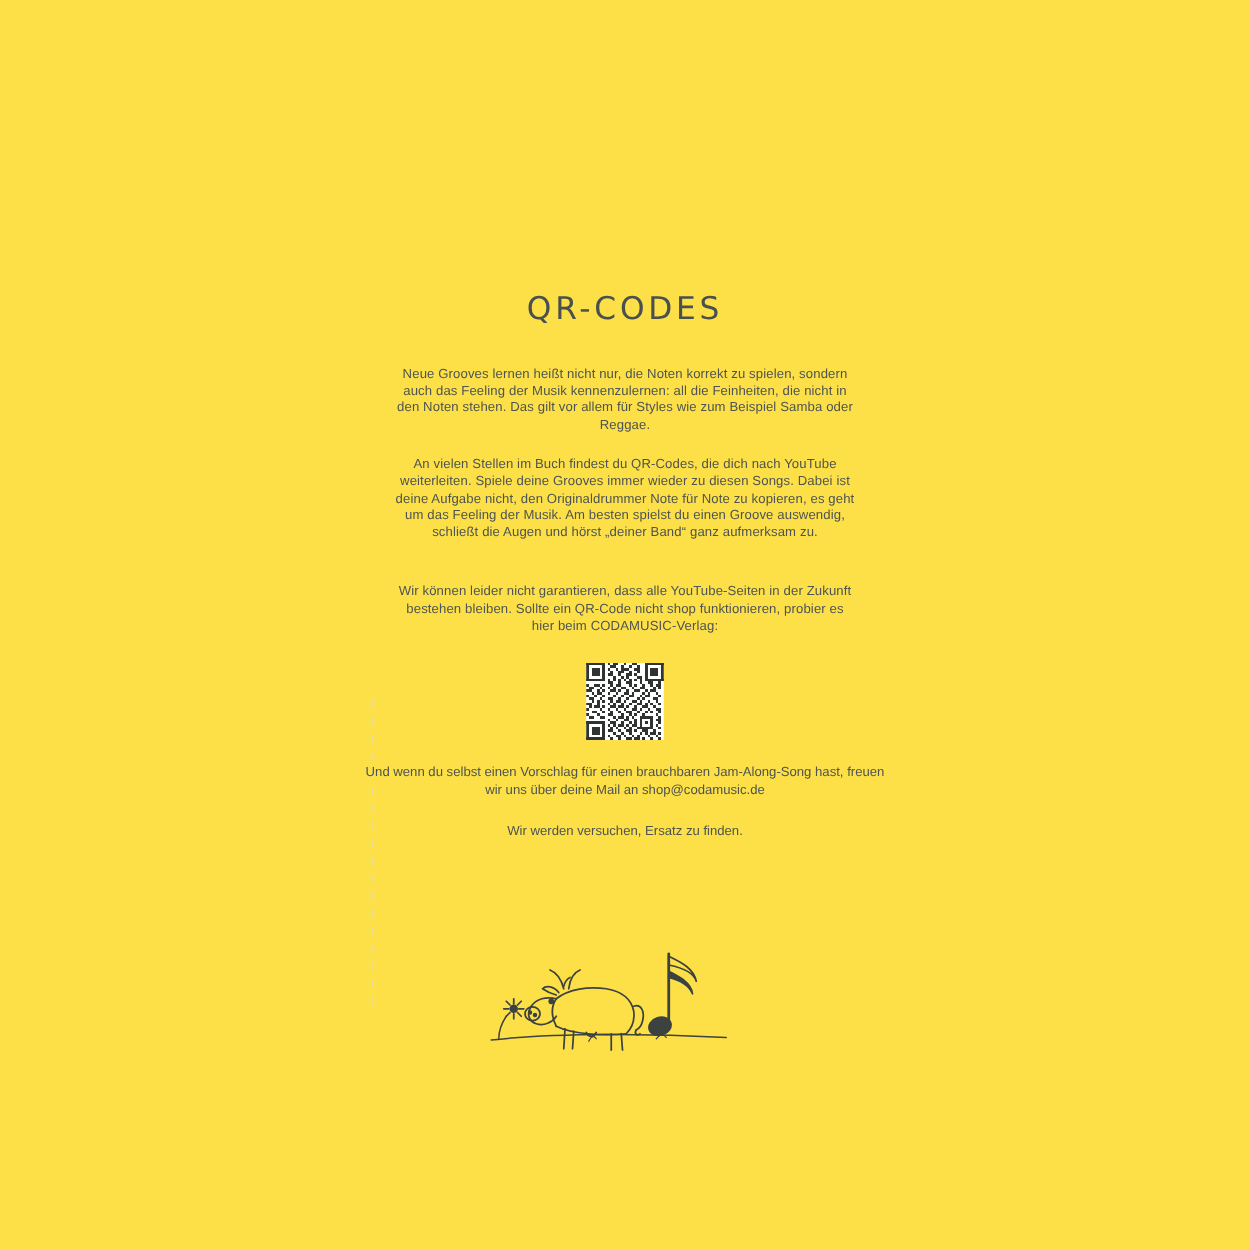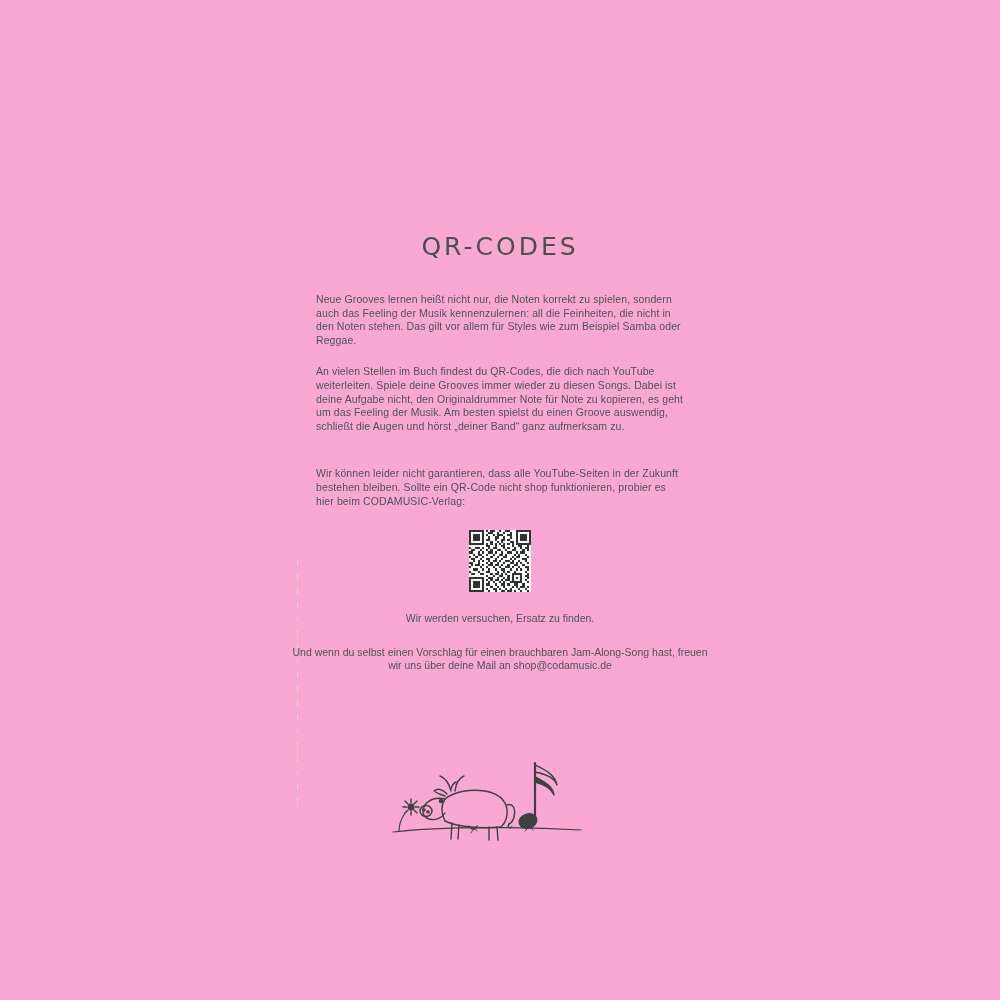--- a/index.html
+++ b/index.html
@@ -12,21 +12,21 @@
     height: 1000px;
     font-family: "Liberation Sans", sans-serif;
     color: #3a3f3d;
     position: relative;
     overflow: hidden;
   }
 
   .page {
     position: absolute;
     inset: 0;
-    background: #f9a8d4;
+    background: #fde047;
   }
 
   
   .scan-guide {
     position: absolute;
     left: 297px;
     top: 560px;
     width: 1px;
     height: 250px;
     background: repeating-linear-gradient(
@@ -52,21 +52,21 @@
     font-weight: 400;
     margin: 0 0 32px 0;
   }
 
   .para {
     width: 368px;
     margin: 0 auto 18px auto;
     font-size: 10.5px;
     line-height: 13.6px;
     color: #4d5452;
-    text-align: left;
+    text-align: center;
     letter-spacing: 0.1px;
   }
 
   .para.gap-big { margin-bottom: 34px; }
 
   .qr-wrap {
     margin: 22px auto 20px auto;
     width: 62px;
     height: 62px;
   }
@@ -343,23 +343,23 @@
           <rect x="15" y="28" width="2" height="1"></rect>
             <rect x="18" y="28" width="2" height="1"></rect>
           <rect x="21" y="28" width="1" height="1"></rect>
             <rect x="24" y="28" width="1" height="1"></rect>
           <rect x="27" y="28" width="1" height="1"></rect>
         </g>
       </svg>
       <span class="sr">qr-code</span>
     </div>
 
+    <p class="small-line">Und wenn du selbst einen Vorschlag für einen brauchbaren Jam-Along-Song hast, freuen wir uns über deine Mail an shop@codamusic.de</p>
+
     <p class="small-line">Wir werden versuchen, Ersatz zu finden.</p>
-
-    <p class="small-line">Und wenn du selbst einen Vorschlag für einen brauchbaren Jam-Along-Song hast, freuen wir uns über deine Mail an shop@codamusic.de</p>
 
     <div class="drawing">
       <svg width="230" height="110" viewBox="0 0 230 110" fill="none" stroke="#3c4240" stroke-width="1.4" stroke-linecap="round" stroke-linejoin="round" aria-hidden="true">
 
         <path d="M8 85 C 60 79, 140 80, 196 83" stroke-width="1.2"></path>
 
         <path d="M150 74 L150 18 C 158 22, 170 27, 172 38 C 170 31, 160 27, 150 25"></path>
         <path d="M150 16 L150 74" stroke-width="2.2"></path>
         <ellipse cx="143" cy="74" rx="9" ry="7" fill="#3c4240" stroke="#3c4240" transform="rotate(-18 143 74)"></ellipse>
         <path d="M150 30 C 158 34, 168 39, 169 48 C 166 41, 158 37, 150 35" fill="#3c4240" stroke="#3c4240"></path>

